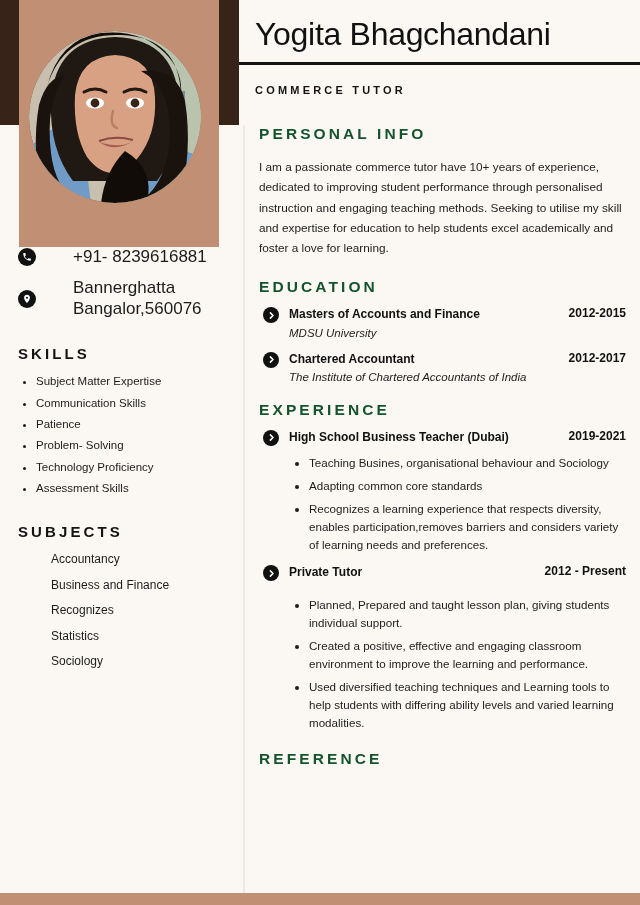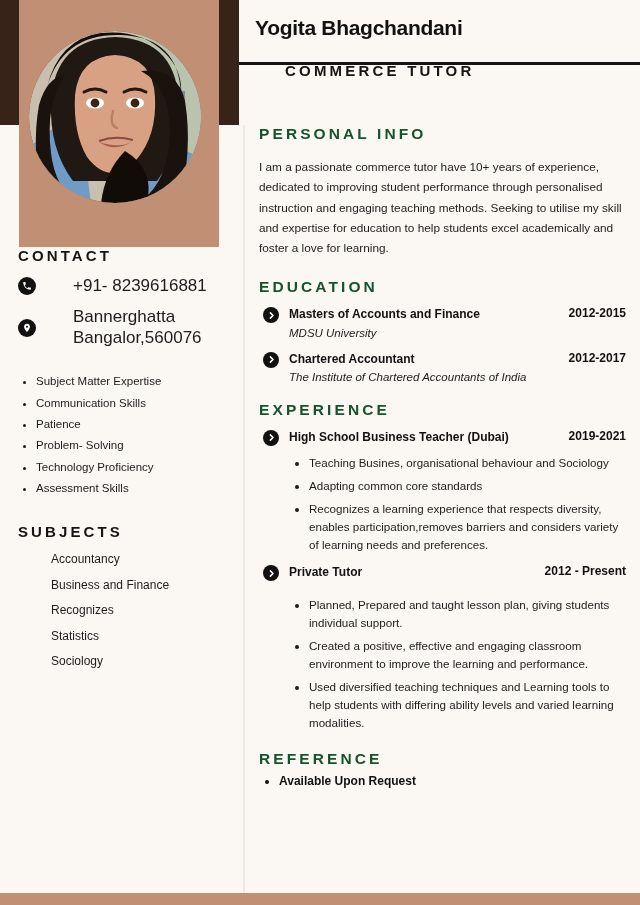--- a/index.html
+++ b/index.html
@@ -66,41 +66,40 @@
   
   .header {
     position: absolute;
     left: 239px; top: 0;
     width: 401px; height: 125px;
     background: #fbf8f4;
   }
   .name {
     position: absolute;
     left: 16px; top: 16px;
-    font-size: 21px;
-    font-weight: bold;
+    font-size: 32px;
+    font-weight: normal;
     letter-spacing: -0.3px;
     color: #111111;
     white-space: nowrap;
   }
   .header-rule {
     position: absolute;
     left: 0; top: 62px;
     width: 401px;
     height: 3px;
     background: #141414;
   }
   .role {
     position: absolute;
-    left: 16px; top: 62px;
-    font-size: 15px;
+    left: 16px; top: 84px;
+    font-size: 11px;
     font-weight: bold;
     letter-spacing: 3.2px;
     color: #141414;
-    margin-left: 30px;
   }
 
   
   .left {
     position: absolute;
     left: 0; top: 247px;
     width: 243px;
   }
   .left-inner { padding: 0 18px 0 18px; }
 
@@ -293,21 +292,20 @@
     <div class="header-rule"></div>
     <div class="role">COMMERCE TUTOR</div>
   </div>
 
   <div class="col-divider"></div>
 
   <div class="left">
     <div class="left-inner">
 
       <div>
-        <div class="sec-title">CONTACT</div>
         <ul class="contact-list">
           <li class="contact-item">
             <span class="cicon">
               <svg width="10" height="10" viewBox="0 0 24 24" fill="#ffffff">
                   <path d="M6.6 10.8c1.4 2.8 3.8 5.2 6.6 6.6l2.2-2.2c.3-.3.7-.4 1.1-.3 1.2.4 2.5.6 3.8.6.6 0 1 .4 1 1V20c0 .6-.4 1-1 1C10.8 21 3 13.2 3 3.6c0-.6.4-1 1-1h3.5c.6 0 1 .4 1 1 0 1.3.2 2.6.6 3.8.1.4 0 .8-.3 1.1l-2.2 2.3z"></path>
                 </svg>
             </span>
             <span class="ctext">+91- 8239616881</span>
           </li>
           <li class="contact-item">
@@ -315,20 +313,21 @@
               <svg width="10" height="10" viewBox="0 0 24 24" fill="#ffffff">
                   <path d="M12 2C8.1 2 5 5.1 5 9c0 5.2 7 13 7 13s7-7.8 7-13c0-3.9-3.1-7-7-7zm0 9.5A2.5 2.5 0 1 1 12 6.5a2.5 2.5 0 0 1 0 5z"></path>
                 </svg>
             </span>
             <span class="ctext">Bannerghatta Bangalor,560076</span>
           </li>
         </ul>
       </div>
 
       <div class="block-gap-skills">
+        <div class="sec-title">SKILLS</div>
         <ul class="bullets">
           <li>Subject Matter Expertise</li>
           <li>Communication Skills</li>
           <li>Patience</li>
           <li>Problem- Solving</li>
           <li>Technology Proficiency</li>
           <li>Assessment Skills</li>
         </ul>
       </div>
 
@@ -417,22 +416,19 @@
           <ul class="rbullets" style="margin-top:16px">
             <li>Planned, Prepared and taught lesson plan, giving students individual support.</li>
             <li>Created a positive, effective and engaging classroom environment to improve the learning and performance.</li>
             <li>Used diversified teaching techniques and Learning tools to help students with differing ability levels and varied learning modalities.</li>
           </ul>
         </div>
       </div>
 
       <div class="gap-ref">
         <div class="rsec-title">REFERENCE</div>
-        <ul class="refbullets">
-          <li>Available Upon Request</li>
-        </ul>
       </div>
 
     </div>
   </div>
 
   <div class="bottom-bar"></div>
 </div>
 
 </body></html>

